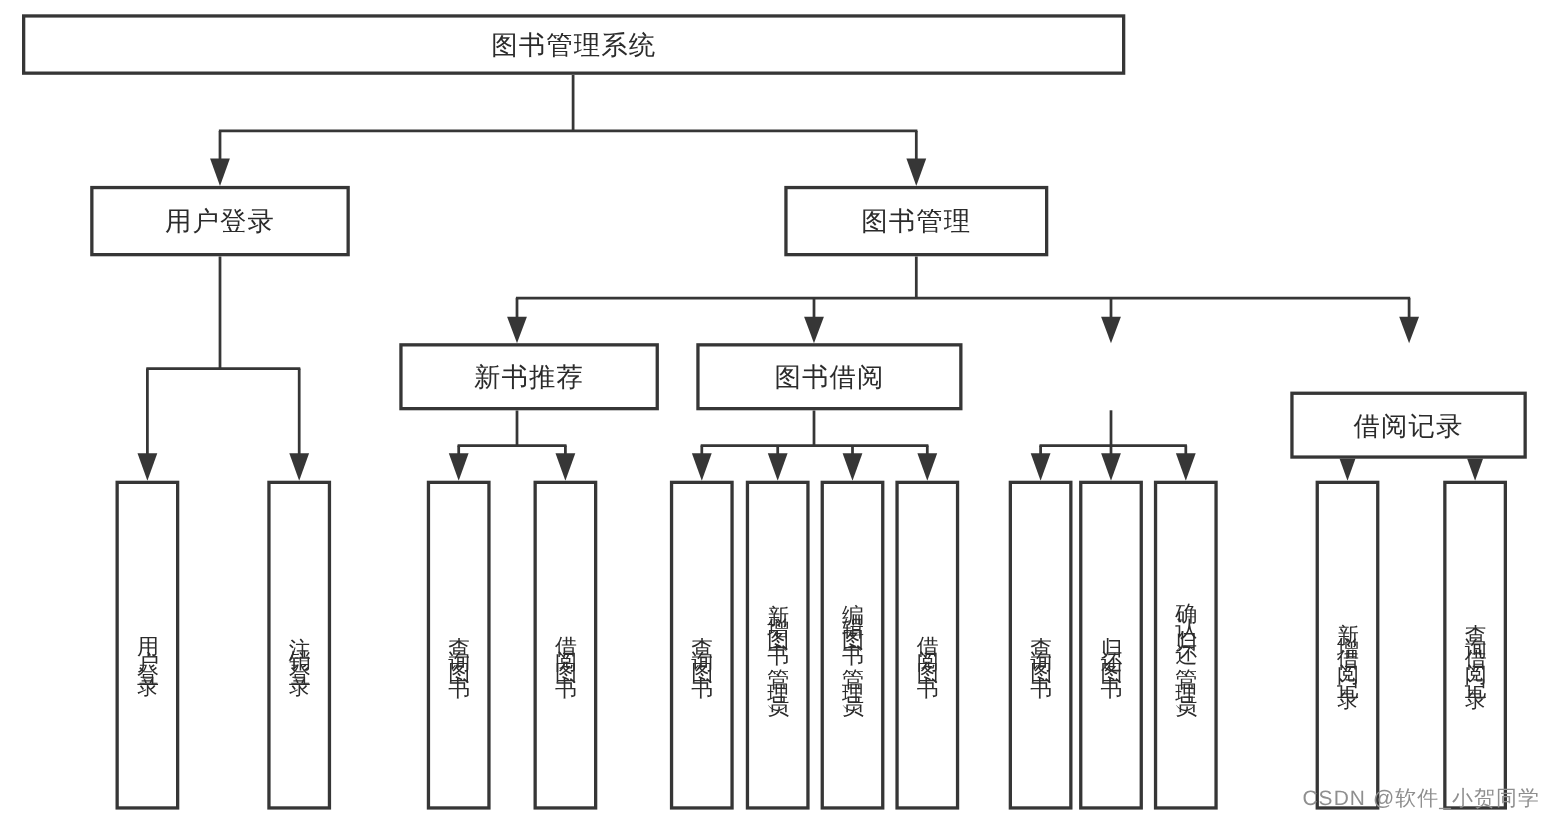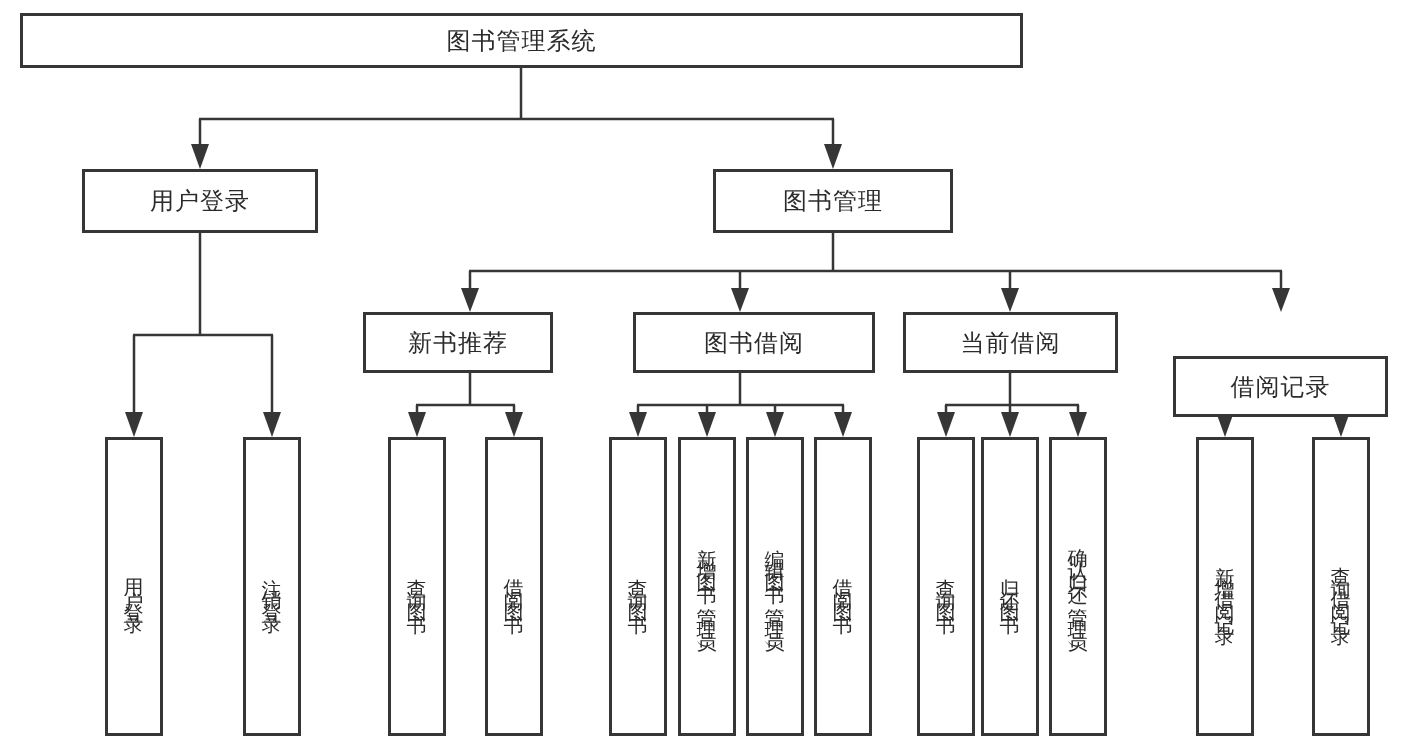--- a/index.html
+++ b/index.html
@@ -121,28 +121,25 @@
     <span>图书管理系统</span>
   </div>
 
   <div class="node h" style="left:82px; top:169px; width:236px; height:64px;">
     <span>用户登录</span>
   </div>
   <div class="node h" style="left:713px; top:169px; width:240px; height:64px;">
     <span>图书管理</span>
   </div>
 
-  <div class="node h" style="left:363px; top:312px; width:190px; height:61px;">
+  <div class="node h" style="left:363px; top:312px; width:236px; height:61px;">
     <span>新书推荐</span>
   </div>
   <div class="node h" style="left:633px; top:312px; width:242px; height:61px;">
     <span>图书借阅</span>
-  </div>
-  <div class="node h" style="left:903px; top:312px; width:215px; height:61px;">
-    <span>当前借阅</span>
   </div>
   <div class="node h" style="left:1173px; top:312px; width:215px; height:61px;margin-top:44px;">
     <span>借阅记录</span>
   </div>
 
   <div class="node v" style="left:105px; top:437px; width:58px; height:299px;">
     <span>用户登录</span>
   </div>
   <div class="node v" style="left:243px; top:437px; width:58px; height:299px;">
     <span>注销登录</span>
@@ -178,14 +175,15 @@
     <span>确认归还（管理员）</span>
   </div>
 
   <div class="node v" style="left:1196px; top:437px; width:58px; height:299px;">
     <span>新增借阅记录</span>
   </div>
   <div class="node v" style="left:1312px; top:437px; width:58px; height:299px;">
     <span>查询借阅记录</span>
   </div>
 
+  <div class="watermark">CSDN @软件_小贺同学</div>
 
 </div>
 
 </body></html>

